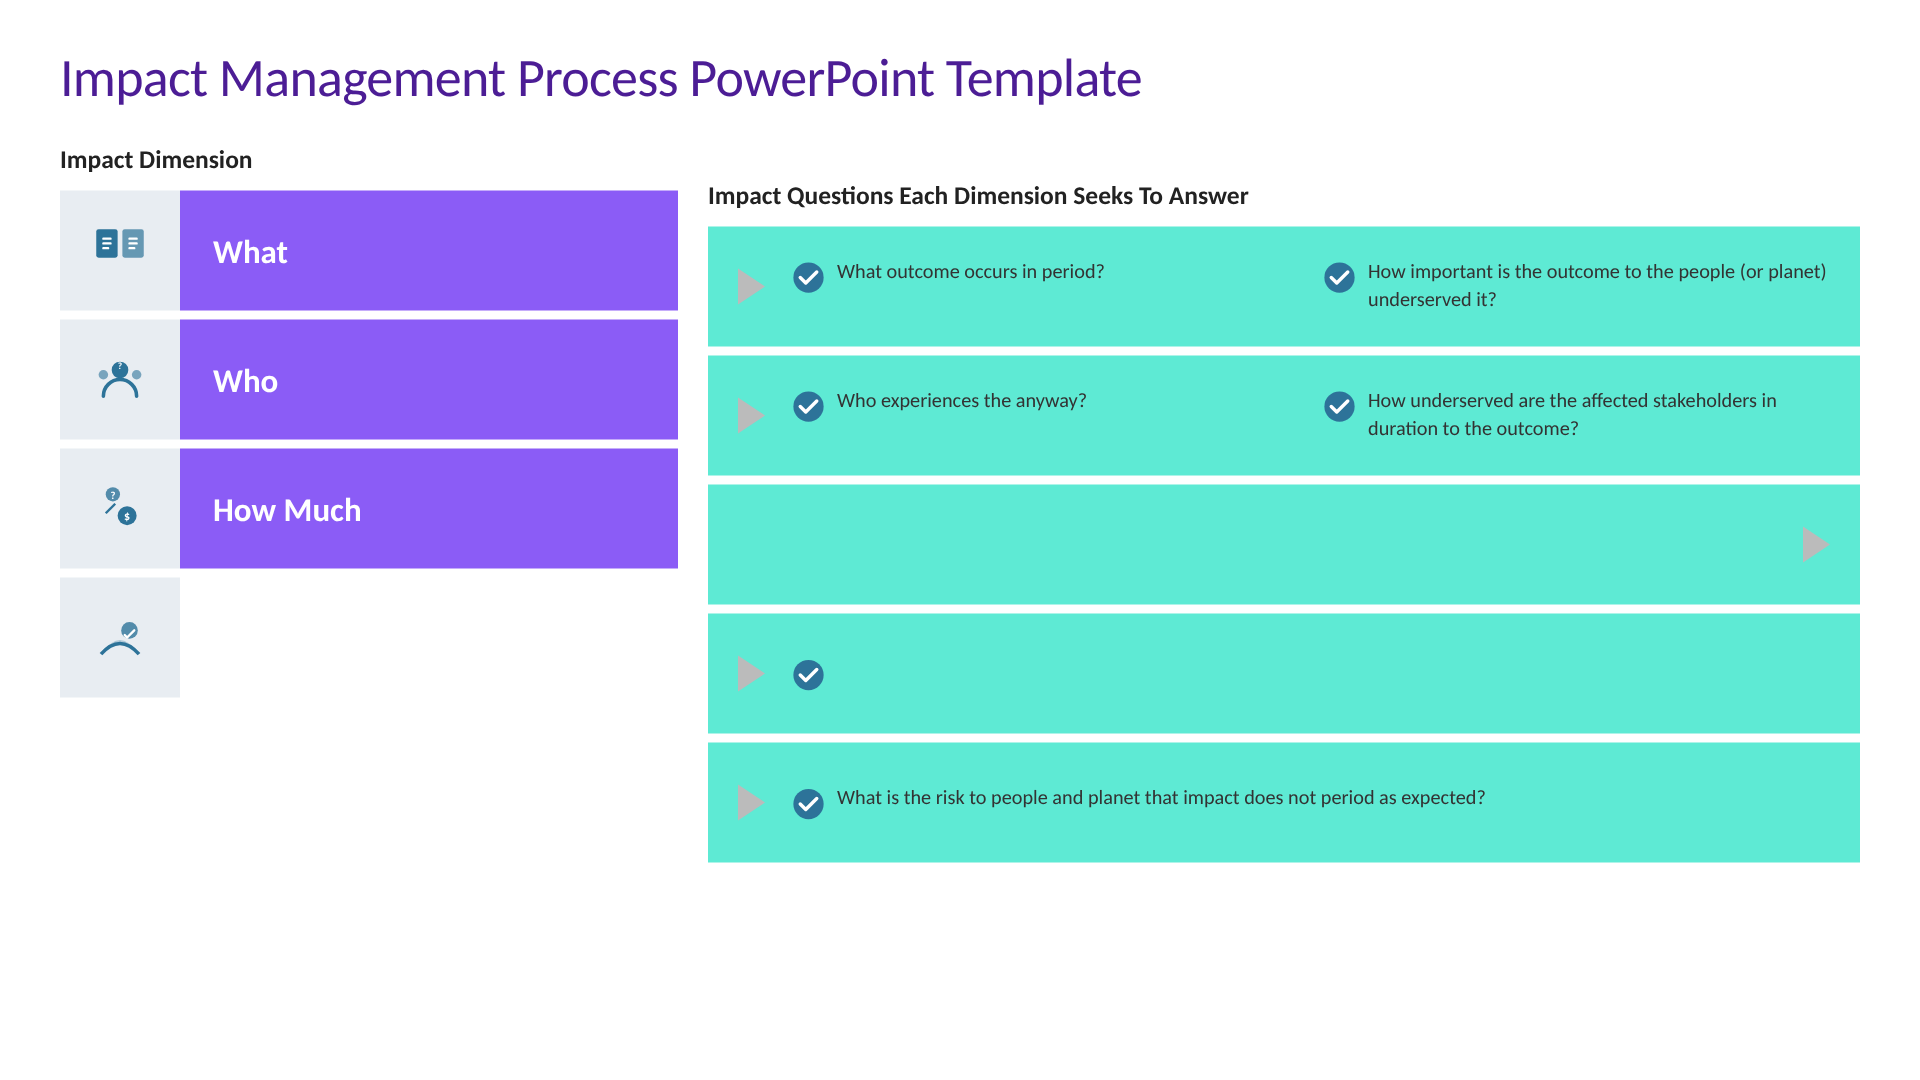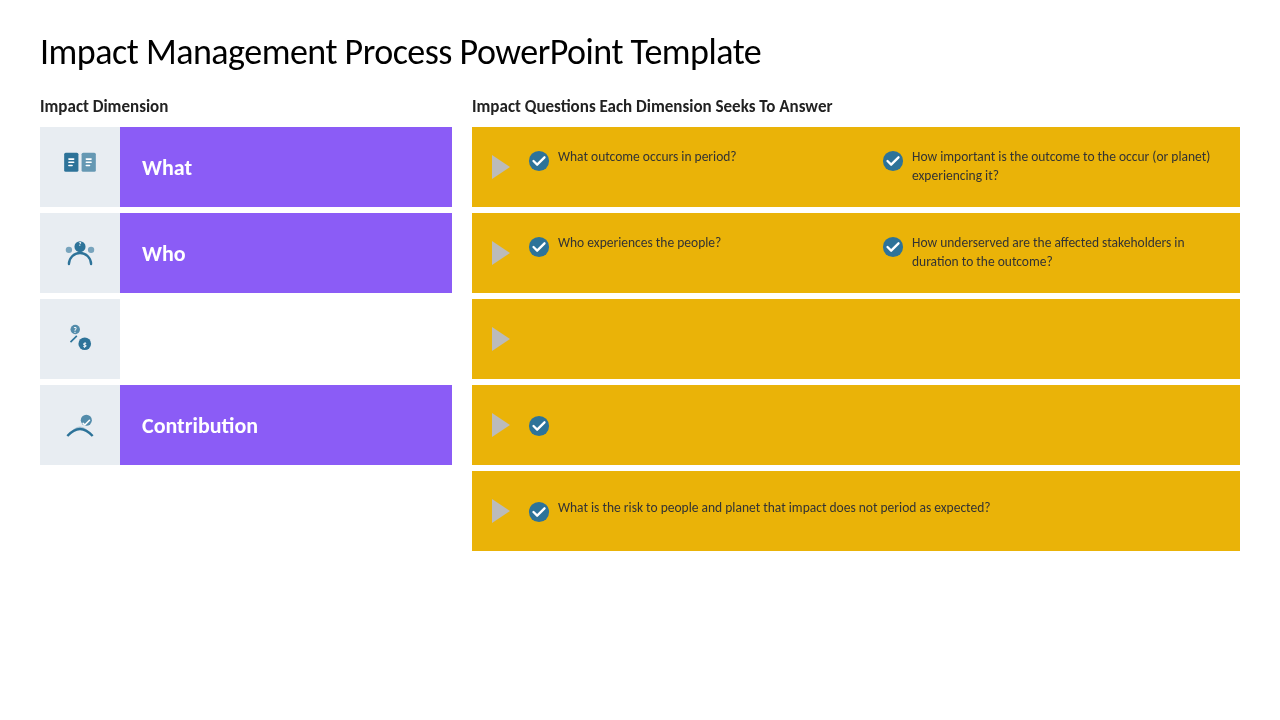--- a/index.html
+++ b/index.html
@@ -7,36 +7,37 @@
       font-family: 'Calibri', 'Segoe UI', Arial, sans-serif;
       background: #ffffff;
       width: 1280px;
       height: 720px;
       overflow: hidden;
       padding: 30px 40px 20px 40px;
     }
     h1 {
       font-size: 36px;
       font-weight: 400;
-      color: #000000;
+      color: #4c1d95;
       margin-bottom: 22px;
       letter-spacing: -0.5px;
     }
     .columns {
       display: flex;
       gap: 0px;
       align-items: flex-start;
     }
     .left-col {
       width: 412px;
       flex-shrink: 0;
     }
     .right-col {
       flex: 1;
       padding-left: 20px;
+      margin-top: 24px;
     }
     .col-header {
       font-size: 17px;
       font-weight: 700;
       color: #222222;
       margin-bottom: 10px;
     }
     .dimension-row {
       display: flex;
       align-items: stretch;
@@ -63,27 +64,28 @@
       align-items: center;
       padding-left: 22px;
     }
     .label-box span {
       color: #ffffff;
       font-size: 22px;
       font-weight: 700;
     }
     
     .question-row {
-      background: #eab308;
+      background: #5eead4;
       margin-bottom: 6px;
       display: flex;
       align-items: center;
       padding: 10px 14px;
       gap: 12px;
       min-height: 80px;
+      justify-content: flex-end;
     }
     .arrow-col {
       width: 30px;
       flex-shrink: 0;
       display: flex;
       align-items: center;
       justify-content: center;
     }
     .arrow {
       width: 0;
@@ -156,33 +158,33 @@
         <div class="dimension-row">
     <div class="icon-box">
       <svg viewBox="0 0 48 48" xmlns="http://www.w3.org/2000/svg">
     <circle cx="18" cy="12" r="6" fill="#2d7399" opacity="0.8"></circle>
     <text x="18" y="16" text-anchor="middle" font-size="9" fill="white" font-weight="bold">?</text>
     <circle cx="30" cy="30" r="8" fill="#2d7399"></circle>
     <text x="30" y="34" text-anchor="middle" font-size="10" fill="white" font-weight="bold">$</text>
     <path d="M12 28 L20 20" stroke="#2d7399" stroke-width="2" fill="none"></path>
   </svg>
     </div>
+    <div class="label-box">
+      <span>How Much</span>
+    </div>
   </div>
         <div class="dimension-row">
     <div class="icon-box">
       <svg viewBox="0 0 48 48" xmlns="http://www.w3.org/2000/svg">
     <path d="M8 38 Q24 20 40 38" stroke="#2d7399" stroke-width="3" fill="none"></path>
     <path d="M10 36 Q24 16 38 36 L40 38 Q24 18 8 38Z" fill="#2d7399" opacity="0.3"></path>
     <circle cx="32" cy="18" r="7" fill="#2d7399" opacity="0.8"></circle>
     <path d="M28 22l2 2 6-6" stroke="white" stroke-width="2" fill="none" stroke-linecap="round" stroke-linejoin="round"></path>
   </svg>
     </div>
-    <div class="label-box">
-      <span>Contribution</span>
-    </div>
   </div>
       </div>
   </div>
 
   <div class="right-col">
     <div class="col-header">Impact Questions Each Dimension Seeks To Answer</div>
     <div id="right-rows">
         <div class="question-row">
     <div class="arrow-col">
       <div class="arrow"></div>
@@ -194,36 +196,36 @@
     <circle cx="12" cy="12" r="11" fill="#2d7399"></circle>
     <path d="M6 12l4 4 8-8" stroke="white" stroke-width="2.5" fill="none" stroke-linecap="round" stroke-linejoin="round"></path>
   </svg>
           <span class="q-text">What outcome occurs in period?</span>
         </div>
         <div class="q-item">
           <svg class="check-icon" viewBox="0 0 24 24" xmlns="http://www.w3.org/2000/svg">
     <circle cx="12" cy="12" r="11" fill="#2d7399"></circle>
     <path d="M6 12l4 4 8-8" stroke="white" stroke-width="2.5" fill="none" stroke-linecap="round" stroke-linejoin="round"></path>
   </svg>
-          <span class="q-text">How important is the outcome to the occur (or planet) experiencing it?</span>
-        </div>
-      </div>
-  </div>
-        <div class="question-row">
-    <div class="arrow-col">
-      <div class="arrow"></div>
-    </div>
-
-      <div class="questions-area">
-        <div class="q-item">
-          <svg class="check-icon" viewBox="0 0 24 24" xmlns="http://www.w3.org/2000/svg">
-    <circle cx="12" cy="12" r="11" fill="#2d7399"></circle>
-    <path d="M6 12l4 4 8-8" stroke="white" stroke-width="2.5" fill="none" stroke-linecap="round" stroke-linejoin="round"></path>
-  </svg>
-          <span class="q-text">Who experiences the people?</span>
+          <span class="q-text">How important is the outcome to the people (or planet) underserved it?</span>
+        </div>
+      </div>
+  </div>
+        <div class="question-row">
+    <div class="arrow-col">
+      <div class="arrow"></div>
+    </div>
+
+      <div class="questions-area">
+        <div class="q-item">
+          <svg class="check-icon" viewBox="0 0 24 24" xmlns="http://www.w3.org/2000/svg">
+    <circle cx="12" cy="12" r="11" fill="#2d7399"></circle>
+    <path d="M6 12l4 4 8-8" stroke="white" stroke-width="2.5" fill="none" stroke-linecap="round" stroke-linejoin="round"></path>
+  </svg>
+          <span class="q-text">Who experiences the anyway?</span>
         </div>
         <div class="q-item">
           <svg class="check-icon" viewBox="0 0 24 24" xmlns="http://www.w3.org/2000/svg">
     <circle cx="12" cy="12" r="11" fill="#2d7399"></circle>
     <path d="M6 12l4 4 8-8" stroke="white" stroke-width="2.5" fill="none" stroke-linecap="round" stroke-linejoin="round"></path>
   </svg>
           <span class="q-text">How underserved are the affected stakeholders in duration to the outcome?</span>
         </div>
       </div>
   </div>

